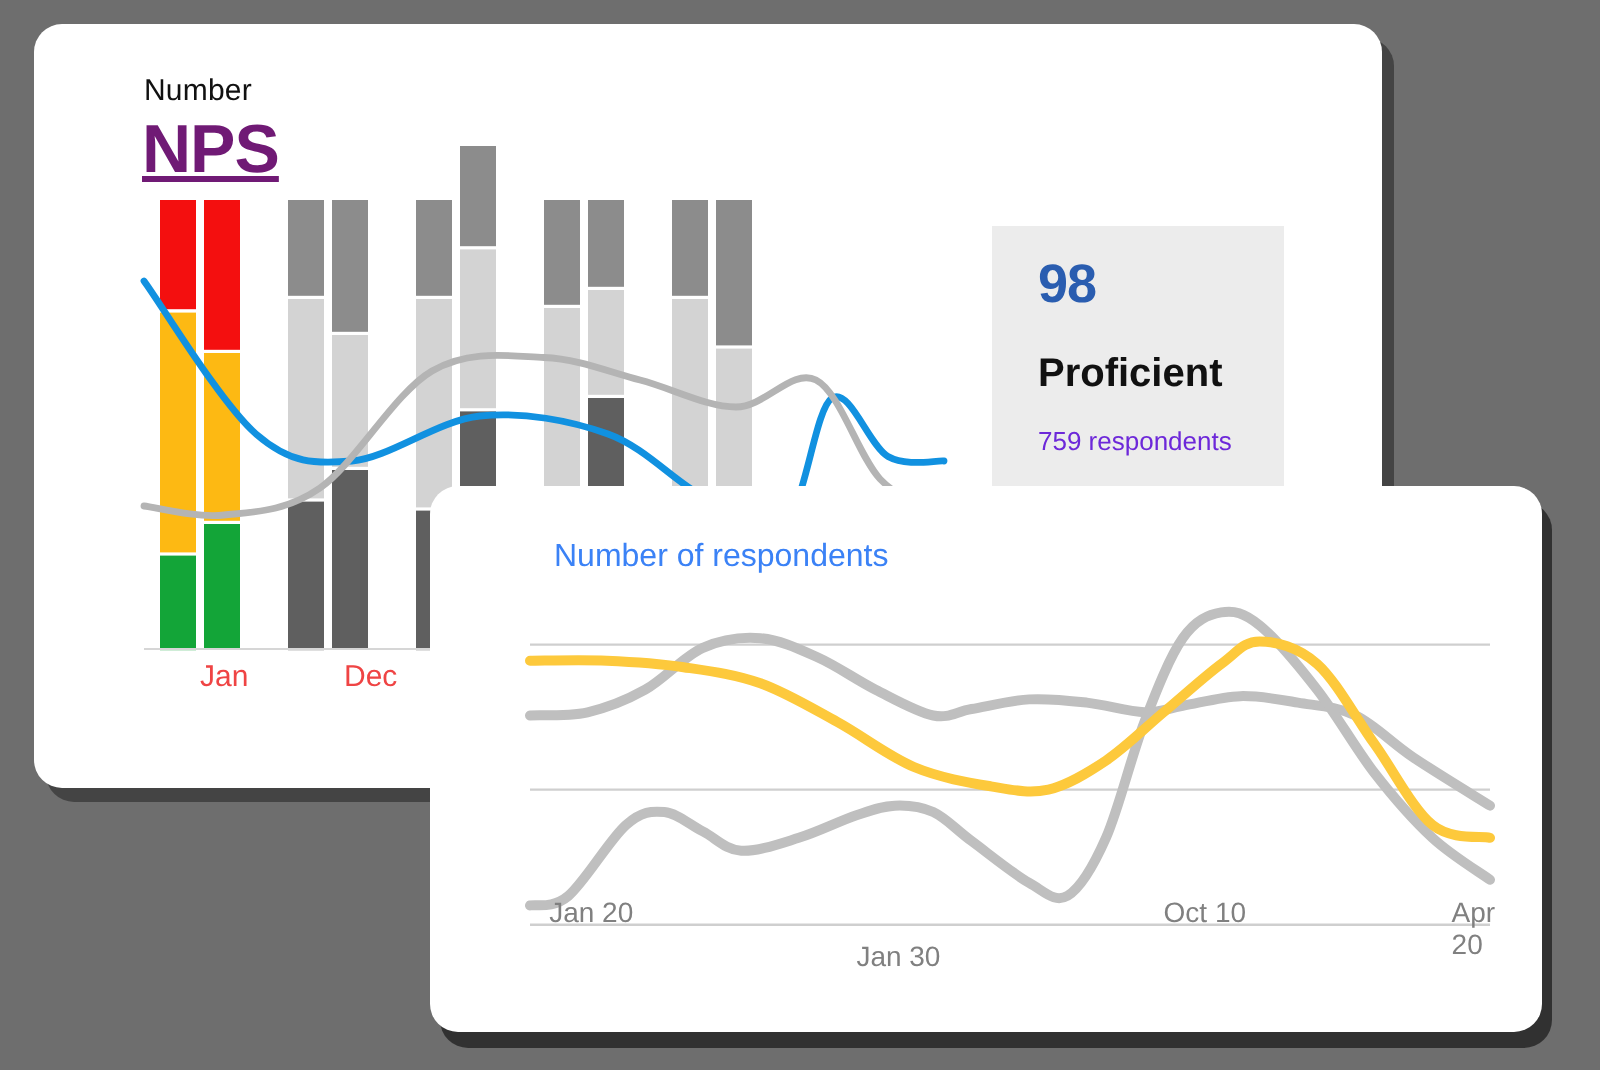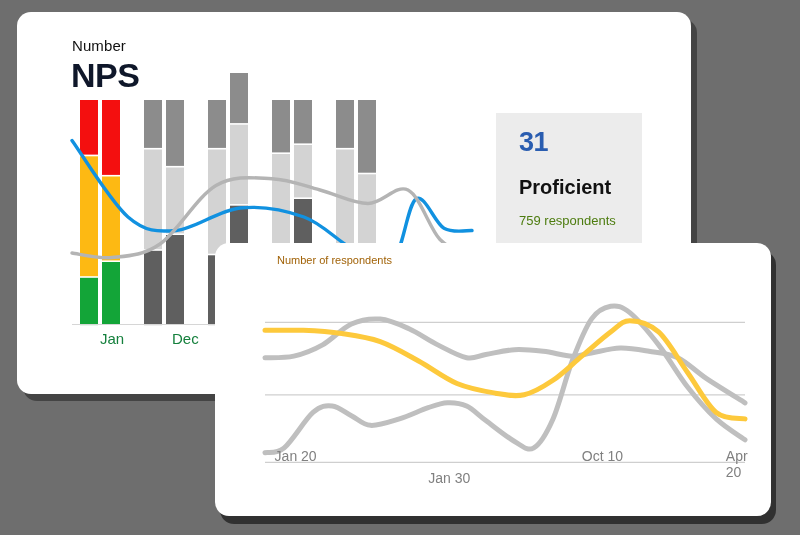--- a/index.html
+++ b/index.html
@@ -52,22 +52,23 @@
     color: #111111;
     letter-spacing: 0.1px;
   }
 
   .headline {
     position: absolute;
     left: 54px;
     top: 44px;
     font-size: 34px;
     font-weight: bold;
-    color: #0f172a;
+    color: #701a75;
     letter-spacing: -0.5px;
+    text-decoration: underline;
   }
 
   
   #bar-chart {
     position: absolute;
     left: 55px;
     top: 88px;
     width: 400px;
     height: 225px;
   }
@@ -84,21 +85,21 @@
   .month-labels {
     position: absolute;
     left: 55px;
     top: 318px;
     width: 400px;
     height: 22px;
   }
   .month-labels span {
     position: absolute;
     font-size: 15px;
-    color: #15803d;
+    color: #ef4444;
     top: 0;
   }
 
   
   #kpi-box {
     position: absolute;
     left: 479px;
     top: 101px;
     width: 146px;
     height: 134px;
@@ -119,30 +120,30 @@
     top: 63px;
     font-size: 20px;
     font-weight: bold;
     color: #111111;
   }
   .kpi-sub {
     position: absolute;
     left: 23px;
     top: 100px;
     font-size: 13px;
-    color: #4d7c0f;
+    color: #6d28d9;
   }
 
   
   .resp-title {
     position: absolute;
     left: 62px;
-    top: 11px;
-    font-size: 11px;
-    color: #a16207;
+    top: 27px;
+    font-size: 16px;
+    color: #3b82f6;
   }
 
   #line-chart {
     position: absolute;
     left: 50px;
     top: 60px;
     width: 480px;
     height: 161px;
   }
 
@@ -209,21 +210,21 @@
 
   <div class="axis-line"></div>
 
   <div class="month-labels" id="month-labels">
       <span style="left: 7%;">Jan</span>
       <span style="left: 25%;">Dec</span>
       <span style="left: 43%;">Mar</span>
     </div>
 
   <div id="kpi-box">
-    <div class="kpi-score">31</div>
+    <div class="kpi-score">98</div>
     <div class="kpi-label">Proficient</div>
     <div class="kpi-sub">759 respondents</div>
   </div>
 
 </div>
 
 <div class="card" id="card-respondents">
 
   <div class="resp-title">Number of respondents</div>
 

